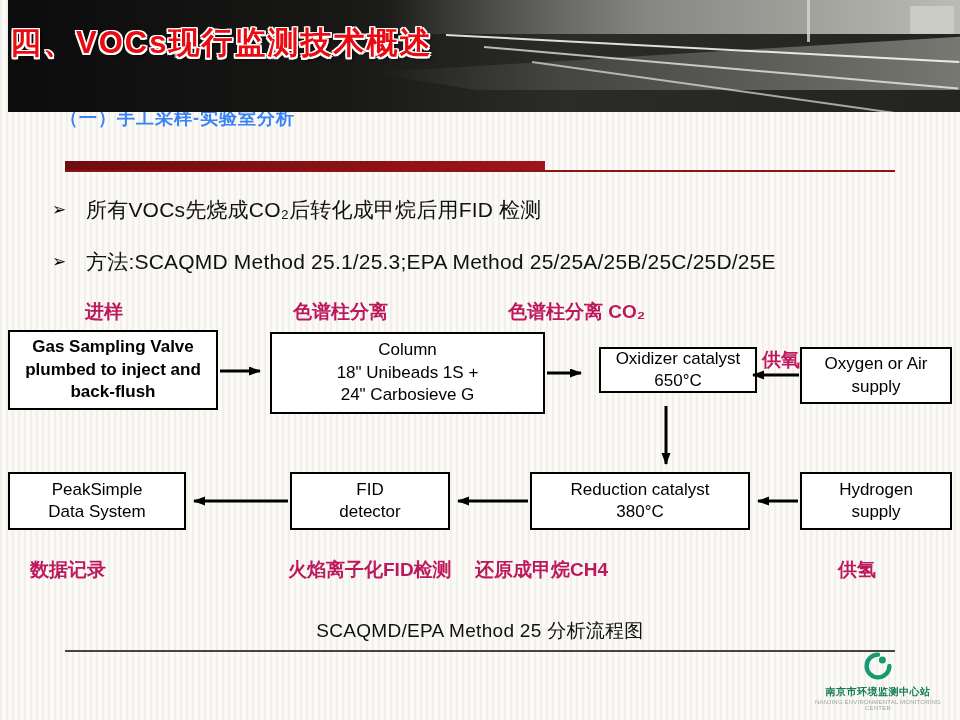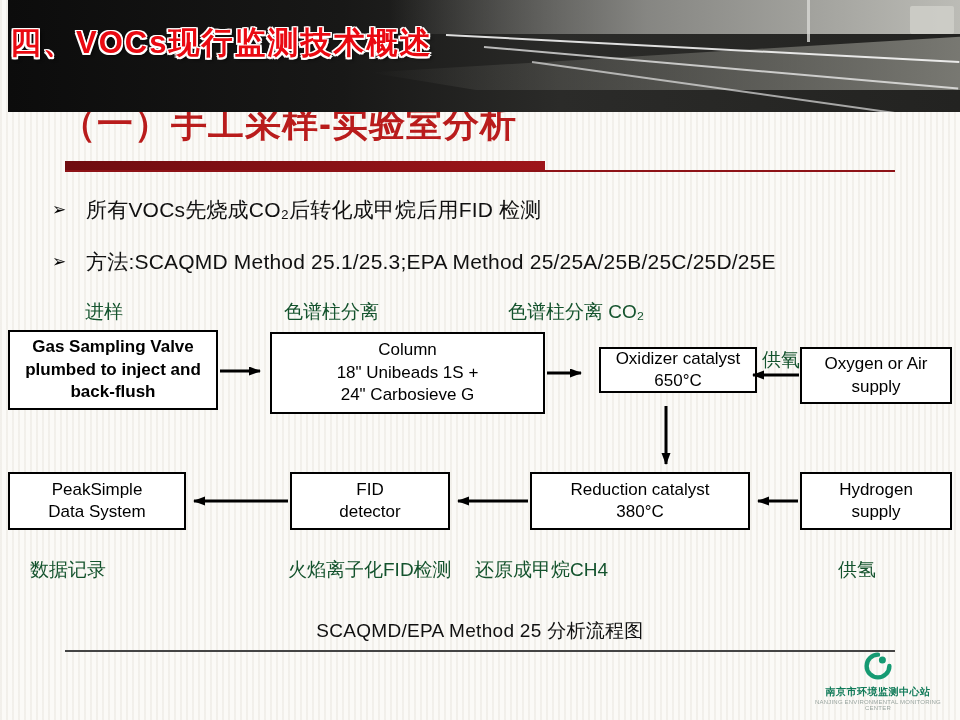--- a/index.html
+++ b/index.html
@@ -26,52 +26,52 @@
   .ph-rail.r1 { left:46%; top:34px; width:54%; transform:rotate(3deg); }
   .ph-rail.r2 { left:50%; top:46px; width:50%; transform:rotate(5deg); opacity:.8; }
   .ph-rail.r3 { left:55%; top:61px; width:45%; transform:rotate(8deg); opacity:.7; }
 
   .banner-title { position:absolute; left:2px; top:22px; font-size:31px; font-weight:bold;
     letter-spacing:2px; color:#ea0a12;
     text-shadow:-1.5px -1.5px 0 #fff, 1.5px -1.5px 0 #fff, -1.5px 1.5px 0 #fff, 1.5px 1.5px 0 #fff,
       0 -1.5px 0 #fff, 0 1.5px 0 #fff, -1.5px 0 0 #fff, 1.5px 0 0 #fff, 3px 3px 3px rgba(0,0,0,.55); }
 
   
-  .section-heading { position:absolute; left:60px; top:100px; z-index:1;
-    font-size:36px; font-weight:bold; letter-spacing:1px; color:#b91c1c; }
+  .section-heading { position:absolute; left:60px; top:106px; z-index:1;
+    font-size:18px; font-weight:bold; letter-spacing:1px; color:#3b82f6; }
   .heading-bar  { position:absolute; left:65px; top:161px; width:480px; height:9px; z-index:1;
     background:linear-gradient(90deg,#6f0c10,#9e151a); }
   .heading-line { position:absolute; left:65px; top:170px; width:830px; height:2px; background:#8e1317; z-index:1; }
 
   
   .bullets { position:absolute; left:52px; top:196px; width:880px; z-index:1; }
   .bullet { display:flex; align-items:flex-start; margin-bottom:24px; font-size:21px; color:#111; }
   .bullet .mk { width:34px; flex:0 0 34px; font-size:17px; padding-top:3px; color:#000; }
   .bullet .tx { letter-spacing:.2px; }
 
   
-  .rlabel { position:absolute; font-size:19px; font-weight:400; color:#14532d; z-index:1; white-space:nowrap; }
+  .rlabel { position:absolute; font-size:19px; font-weight:700; color:#be185d; z-index:1; white-space:nowrap; }
 
   .fbox { position:absolute; border:2.5px solid #000; background:#fff; z-index:1;
     display:flex; align-items:center; justify-content:center; text-align:center;
     font-size:17px; line-height:1.32; color:#000; white-space:pre-line; }
 
   .b1 { left:8px;   top:330px; width:210px; height:80px;font-weight:bold; }
   .b2 { left:270px; top:332px; width:275px; height:82px; }
   .b3 { left:587px; top:347px; width:158px; height:46px;margin-left:12px; }
   .b4 { left:800px; top:347px; width:152px; height:57px; }
   .b5 { left:8px;   top:472px; width:178px; height:58px; }
   .b6 { left:290px; top:472px; width:160px; height:58px; }
   .b7 { left:530px; top:472px; width:220px; height:58px; }
   .b8 { left:800px; top:472px; width:152px; height:58px; }
 
   .arrows { position:absolute; inset:0; z-index:1; pointer-events:none; }
 
   .lab-t1 { left:85px;  top:299px; }
-  .lab-t2 { left:284px; top:299px; }
+  .lab-t2 { left:293px; top:299px; }
   .lab-t3 { left:508px; top:299px; }
   .lab-t4 { left:762px; top:299px;margin-top:48px; }
   .lab-b1 { left:30px;  top:557px; }
   .lab-b2 { left:288px; top:557px; }
   .lab-b3 { left:475px; top:557px; }
   .lab-b4 { left:838px; top:557px; }
 
   .caption { position:absolute; left:0; right:0; top:618px; text-align:center;
     font-size:19px; color:#111; z-index:1; letter-spacing:.3px; }
   .bottom-rule { position:absolute; left:65px; top:650px; width:830px; height:1.5px; background:#444; z-index:1; }

